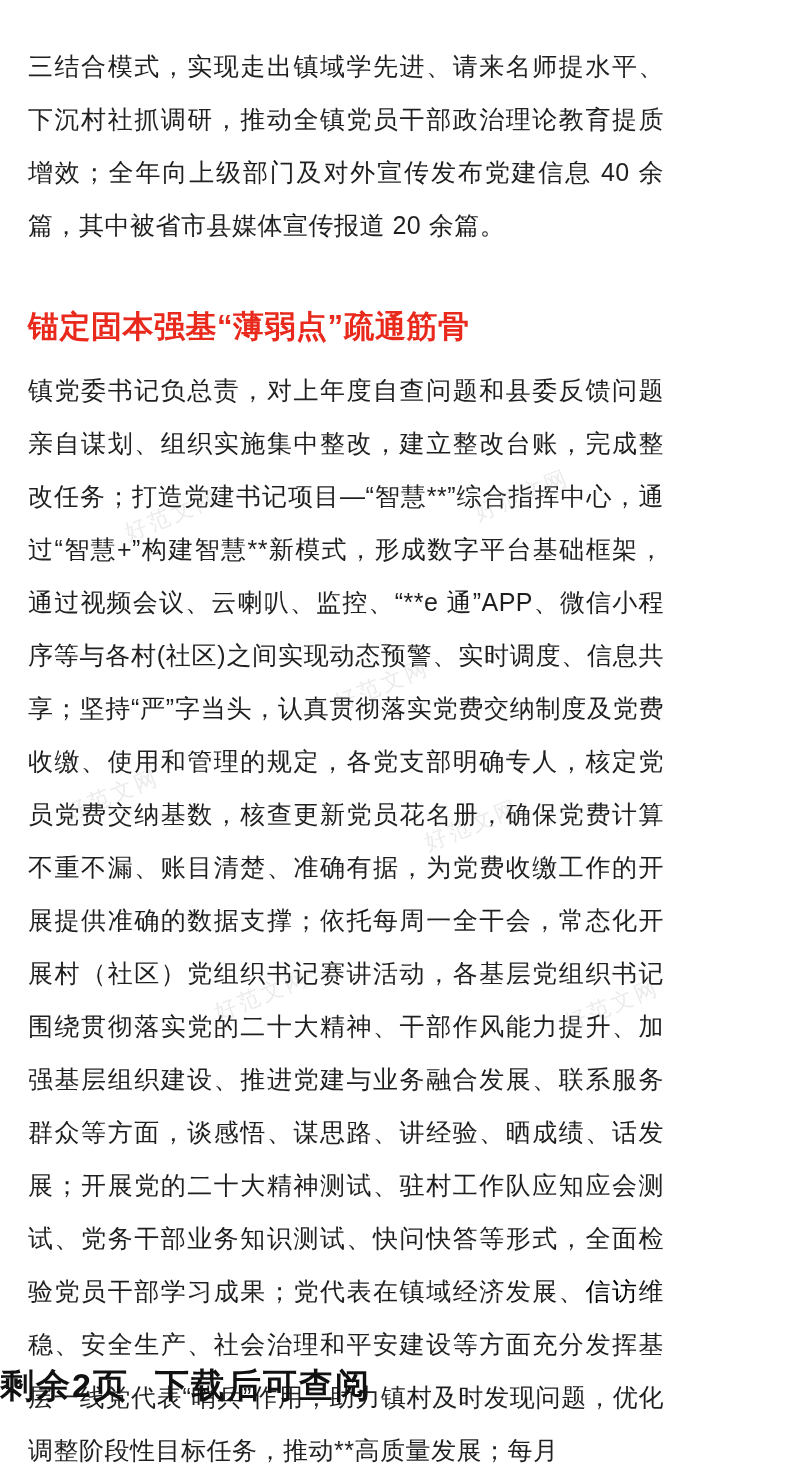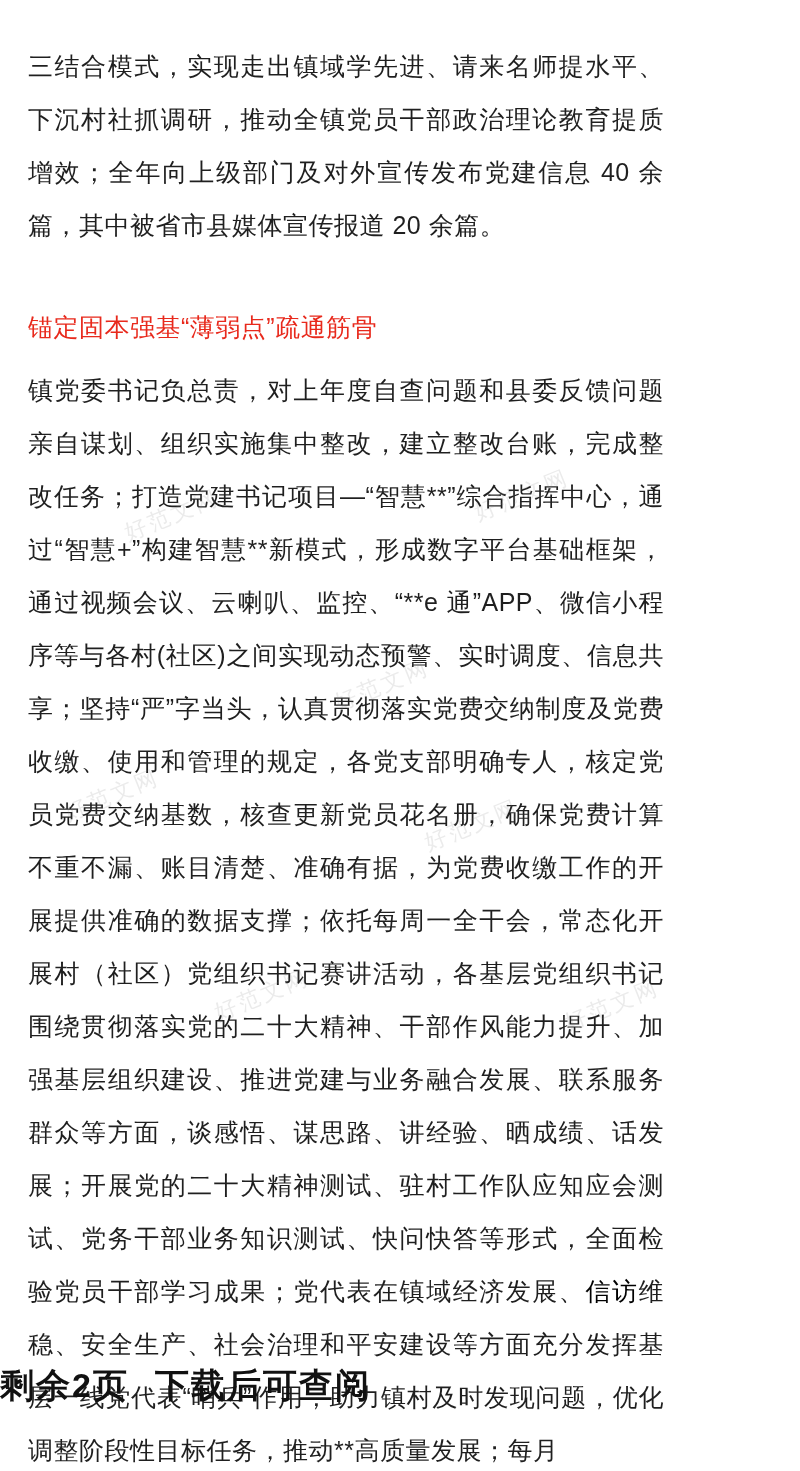--- a/index.html
+++ b/index.html
@@ -33,23 +33,23 @@
     color: #1f1f1f;
     margin: 0;
     font-weight: 500;
   }
 
   .para-top {
     margin-bottom: 52px;
   }
 
   .heading {
-    font-size: 25px;
+    font-size: 31px;
     line-height: 46px;
-    font-weight: 400;
+    font-weight: 700;
     color: #e8291c;
     letter-spacing: 0.5px;
     margin: 0 0 14px 0;
   }
 
   .para-body {
     margin: 0;
   }
 
   .gray-run {

